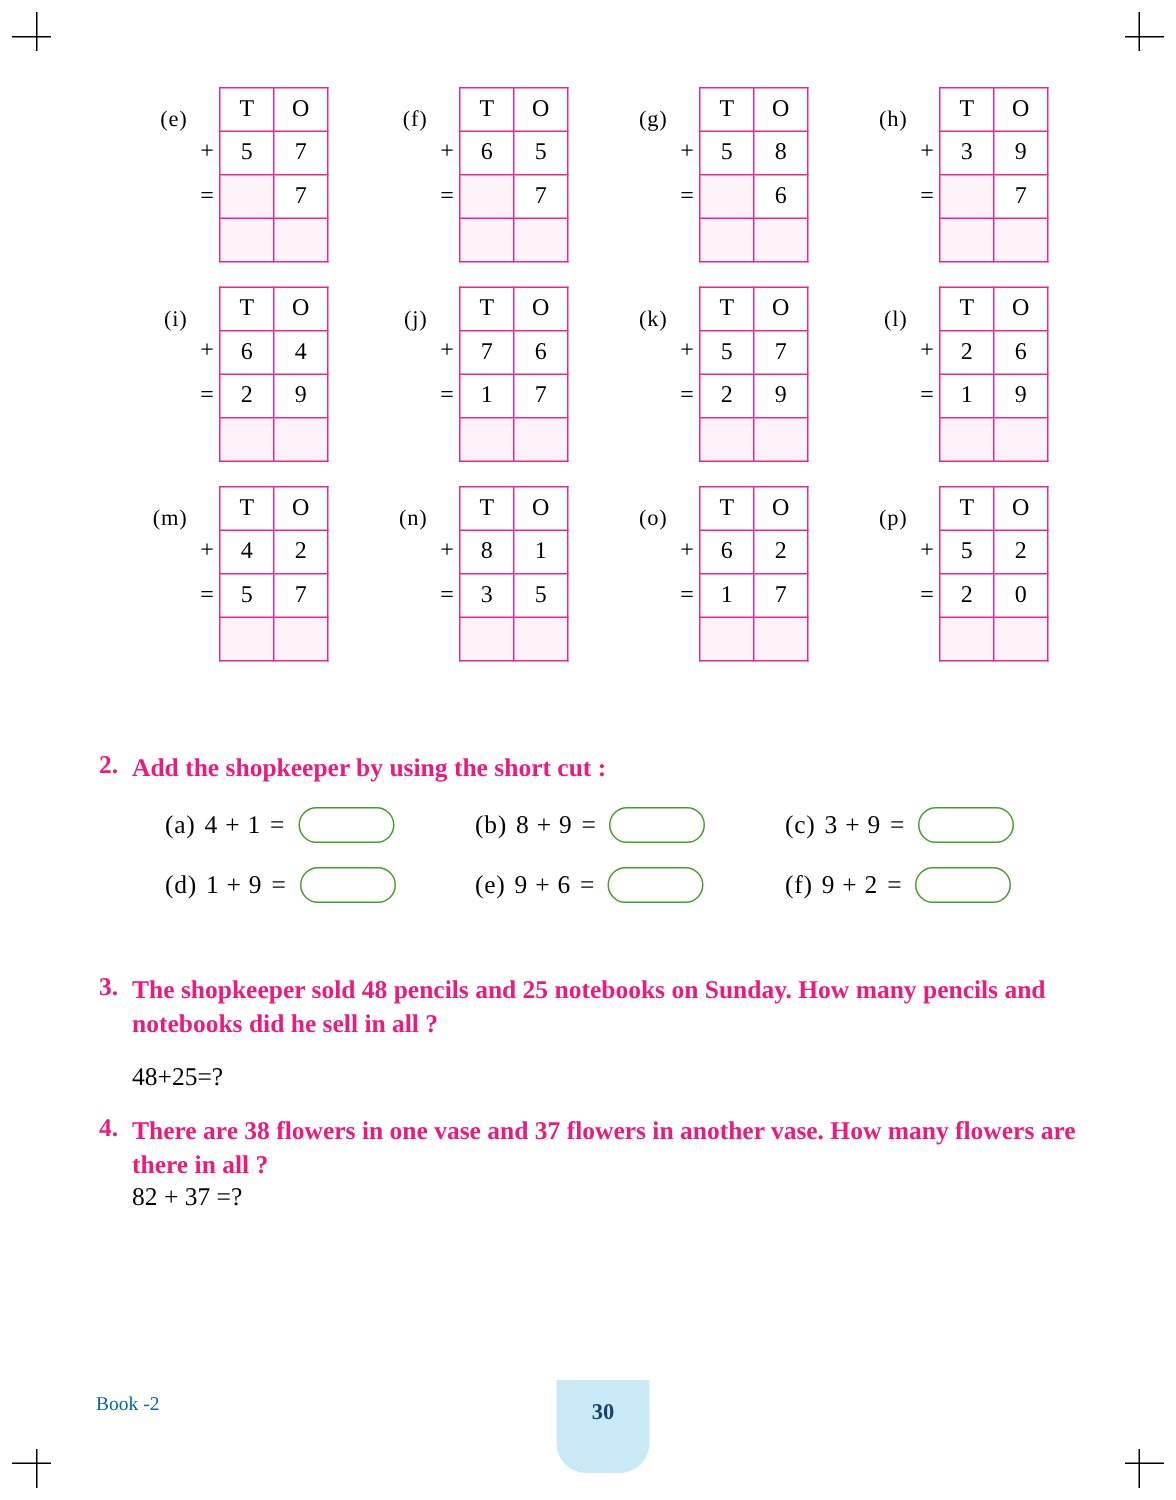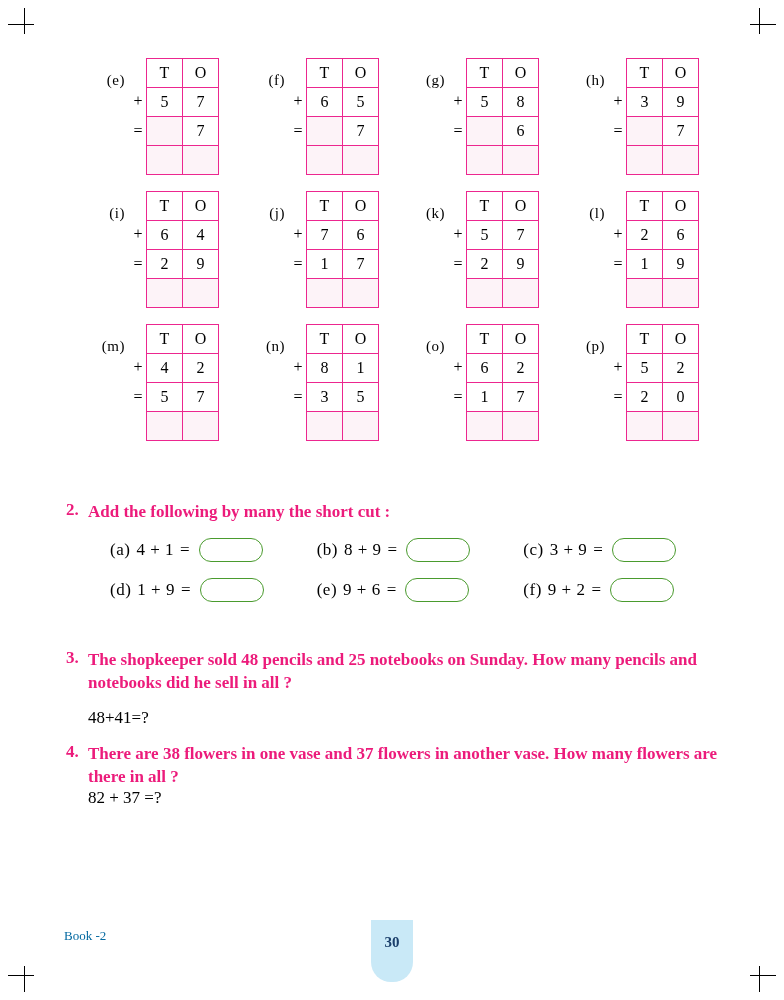--- a/index.html
+++ b/index.html
@@ -147,21 +147,21 @@
     position: absolute;
     left: 64px;
     top: 928px;
     font-size: 13px;
     color: #0369a1;
   }
   .page-badge {
     position: absolute;
     left: 371px;
     top: 920px;
-    width: 42px;
+    width: 62px;
     height: 62px;
     background: #c9e9f7;
     border-radius: 0 0 20px 20px;
     color: #1b3f6b;
     font-weight: bold;
     font-size: 15px;
     text-align: center;
     padding-top: 14px;
   }
 </style>
@@ -532,21 +532,21 @@
           </tr>
         </tbody>
           </table>
       </div>
     </div>
 
   </div>
 
   <div class="q" id="q2">
     <div class="qnum">2.</div>
-    <div class="qtext">Add the following by many the short cut :</div>
+    <div class="qtext">Add the shopkeeper by using the short cut :</div>
   </div>
 
   <div class="shortcut-rows">
     <div class="sc-row">
       <div class="sc-item">
         <span class="lbl">(a)</span>
         <span class="lbl">4 + 1</span>
         <span class="eq">=</span>
         <span class="answer-box"></span>
       </div>
@@ -582,21 +582,21 @@
         <span class="eq">=</span>
         <span class="answer-box"></span>
       </div>
     </div>
   </div>
 
   <div class="q" id="q3">
     <div class="qnum">3.</div>
     <div class="qtext">The shopkeeper sold 48 pencils and 25 notebooks on Sunday. How many pencils and notebooks did he sell in all ?</div>
   </div>
-  <div class="work" id="q3work">48+41=?</div>
+  <div class="work" id="q3work">48+25=?</div>
 
   <div class="q" id="q4">
     <div class="qnum">4.</div>
     <div class="qtext">There are 38 flowers in one vase and 37 flowers in another vase. How many flowers are there in all ?</div>
   </div>
   <div class="work" id="q4work">82 + 37 =?</div>
 
   <div class="footer-book">Book -2</div>
   <div class="page-badge">30</div>
 

